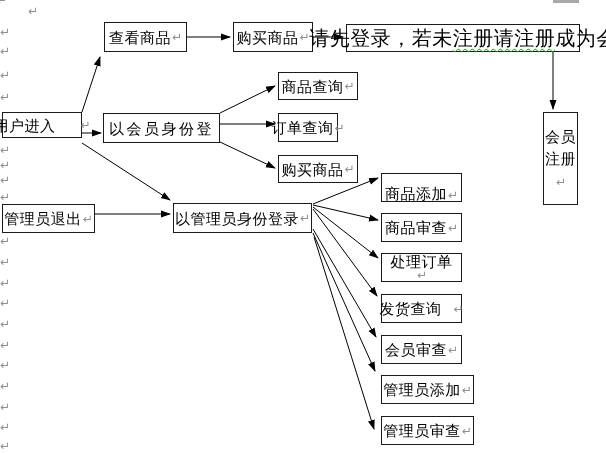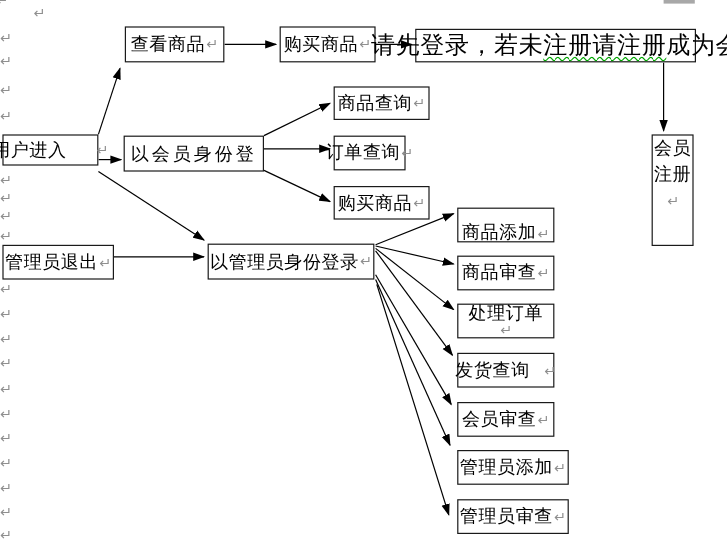--- a/index.html
+++ b/index.html
@@ -13,21 +13,21 @@
     border:1px solid #1a1a1a;display:flex;align-items:center;justify-content:center;
     font-size:15px;line-height:1;white-space:nowrap;
   }
   .fbox .lbl{letter-spacing:0.5px;}
   .pil{color:#8f8f8f;font-size:12px;margin-left:1px;font-family:"DejaVu Sans",sans-serif;}
   
   #b-view    {left:104px;top:22px; width:83px; height:30px;}
   #b-buytop  {left:233px;top:22px; width:80px; height:30px;}
   #b-login   {left:346px;top:24px; width:234px;height:28px;font-size:20px;}
   #b-register{left:543px;top:112px;width:35px; height:93px;display:block;text-align:center;
-              line-height:22px;padding-top:0;white-space:normal;word-break:break-all;}
+              line-height:22px;padding-top:13px;white-space:normal;word-break:break-all;}
   #b-user    {left:2px;  top:112px;width:80px; height:26px;gap:24px;}
   #b-mlogin  {left:103px;top:113px;width:117px;height:30px;}
   #b-mlogin .lbl{letter-spacing:2.5px;}
   #b-pquery  {left:278px;top:72px; width:80px; height:28px;}
   #b-oquery  {left:278px;top:113px;width:60px; height:29px;}
   #b-buymem  {left:278px;top:155px;width:80px; height:28px;}
   #b-aexit   {left:2px;  top:204px;width:93px; height:29px;}
   #b-alogin  {left:173px;top:203px;width:139px;height:30px;}
   #b-padd    {left:381px;top:173px;width:81px; height:29px;align-items:flex-end;}
   #b-preview {left:381px;top:213px;width:81px; height:29px;}

